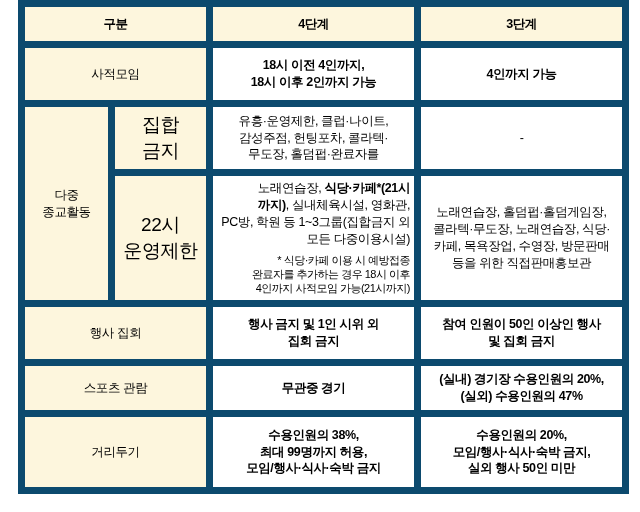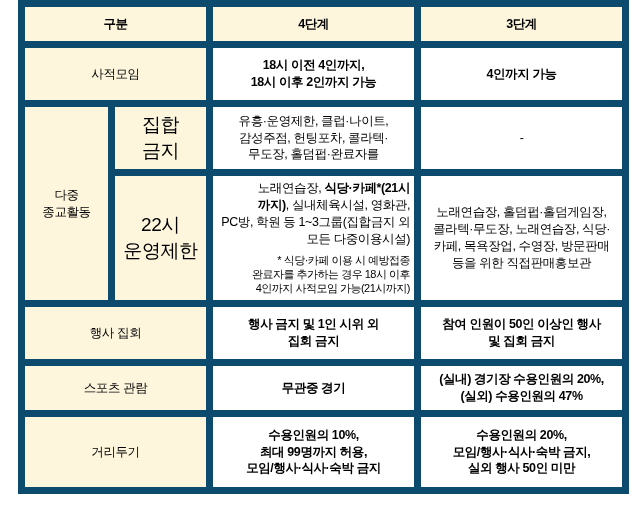--- a/index.html
+++ b/index.html
@@ -173,21 +173,21 @@
         </td>
         <td class="cell b lh">
           <div>(실내) 경기장 수용인원의 20%,</div>
           <div>(실외) 수용인원의 47%</div>
         </td>
       </tr>
 
       <tr>
         <td colspan="2" class="rowhead" style="height:64px">거리두기</td>
         <td class="cell b lh">
-          <div>수용인원의 10%,</div>
+          <div>수용인원의 38%,</div>
           <div>최대 99명까지 허용,</div>
           <div>모임/행사·식사·숙박 금지</div>
         </td>
         <td class="cell b lh">
           <div>수용인원의 20%,</div>
           <div>모임/행사·식사·숙박 금지,</div>
           <div>실외 행사 50인 미만</div>
         </td>
       </tr>
 

